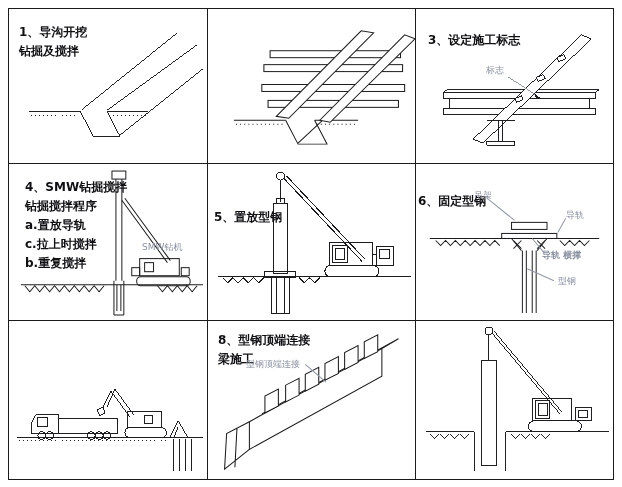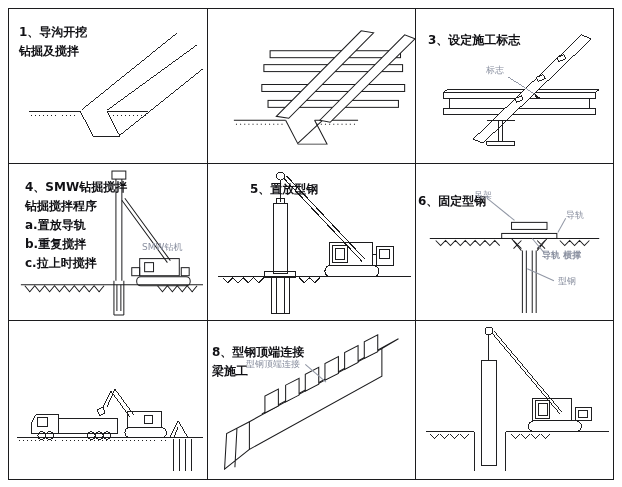--- a/index.html
+++ b/index.html
@@ -73,42 +73,42 @@
         <path class="gray" d="M93,68 L124,88"></path>
         <polygon class="kfill" points="127,90 120,85 122,91"></polygon>
       </svg>
     </div>
 
     <div class="cell">
       <div class="title" style="left:16px;top:14px;">
         <div>4、SMW钻掘搅拌</div>
         <div>钻掘搅拌程序</div>
         <div>a.置放导轨</div>
+        <div>c.拉上时搅拌</div>
         <div>b.重复搅拌</div>
-        <div>c.拉上时搅拌</div>
       </div>
       <span class="anno" style="left:133px;top:78px;">SMW钻机</span>
       <svg class="art" viewBox="0 0 200 155" preserveAspectRatio="none">
         <rect x="104" y="7" width="14" height="8"></rect>
         <path d="M108,15 V116 M114,15 V116"></path>
         <path d="M114,36 L160,98 M117,34 L163,96"></path>
         <rect x="132" y="94" width="40" height="17"></rect>
         <rect x="137" y="98" width="9" height="9"></rect>
         <rect x="124" y="103" width="8" height="8"></rect>
         <rect x="174" y="103" width="8" height="8"></rect>
         <rect x="129" y="112" width="54" height="9" rx="4"></rect>
         <path d="M12,120 H196"></path>
         <polyline points="16,121 21,127 26,121 31,127 36,121 41,127 46,121 51,127 56,121 61,127 66,121 71,127 76,121 81,127 86,121 91,127 96,121"></polyline>
         <polyline points="150,121 155,127 160,121 165,127 170,121 175,127 180,121 185,127 190,121"></polyline>
         <path d="M106,116 V150 M116,116 V150 M106,150 H116 M109,120 V146 M113,120 V146"></path>
       </svg>
     </div>
 
     <div class="cell">
-      <div class="title" style="left:6px;top:16px;margin-left:36px;">
+      <div class="title" style="left:6px;top:44px;">
         <div>5、置放型钢</div>
       </div>
       <svg class="art" viewBox="0 0 200 155" preserveAspectRatio="none">
         <circle cx="70" cy="12" r="4"></circle>
         <path d="M70,16 V38"></path>
         <path d="M73,14 L149,97 M76,12 L152,95"></path>
         <rect x="66" y="34" width="8" height="5"></rect>
         <rect x="63" y="39" width="14" height="70"></rect>
         <rect x="55" y="107" width="30" height="6"></rect>
         <path d="M61,113 V149 M79,113 V149 M61,149 H79 M66,113 V149 M74,113 V149"></path>
@@ -165,21 +165,21 @@
         <polygon points="95,87 89,90 92,96 97,93"></polygon>
         <rect x="120" y="92" width="34" height="16"></rect>
         <rect x="137" y="96" width="8" height="8"></rect>
         <rect x="117" y="108" width="42" height="10" rx="5"></rect>
         <path d="M163,117 L171,101 L180,117 M167,117 L171,107"></path>
         <path d="M166,119 V152 M172,119 V152 M178,119 V152 M184,119 V152"></path>
       </svg>
     </div>
 
     <div class="cell">
-      <div class="title" style="left:4px;top:10px;margin-top:12px;">
+      <div class="title" style="left:10px;top:10px;">
         <div>8、型钢顶端连接</div>
         <div>梁施工</div>
       </div>
       <span class="anno" style="left:38px;top:38px;">型钢顶端连接</span>
       <svg class="art" viewBox="0 0 200 160" preserveAspectRatio="none">
         <path d="M52,94 L184,18 M168,28 L184,18"></path>
         <polygon class="wfill" points="40,102 168,28 168,56 40,130"></polygon>
         <polygon class="wfill" points="151,38 151,21 164,14 164,31"></polygon>
         <polygon class="wfill" points="132,49 132,32 145,25 145,42"></polygon>
         <polygon class="wfill" points="113,60 113,43 126,36 126,53"></polygon>

